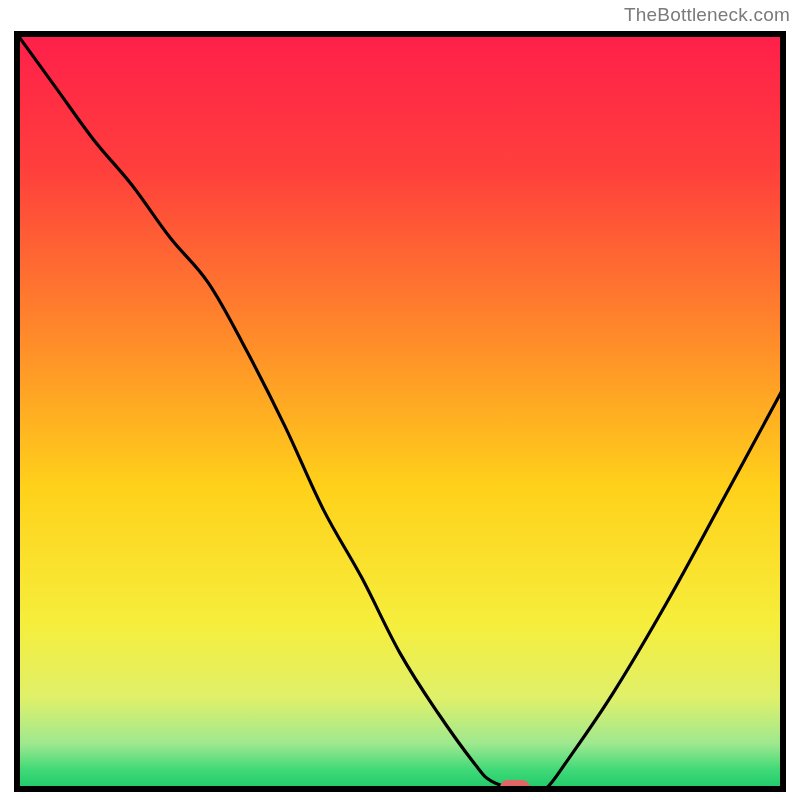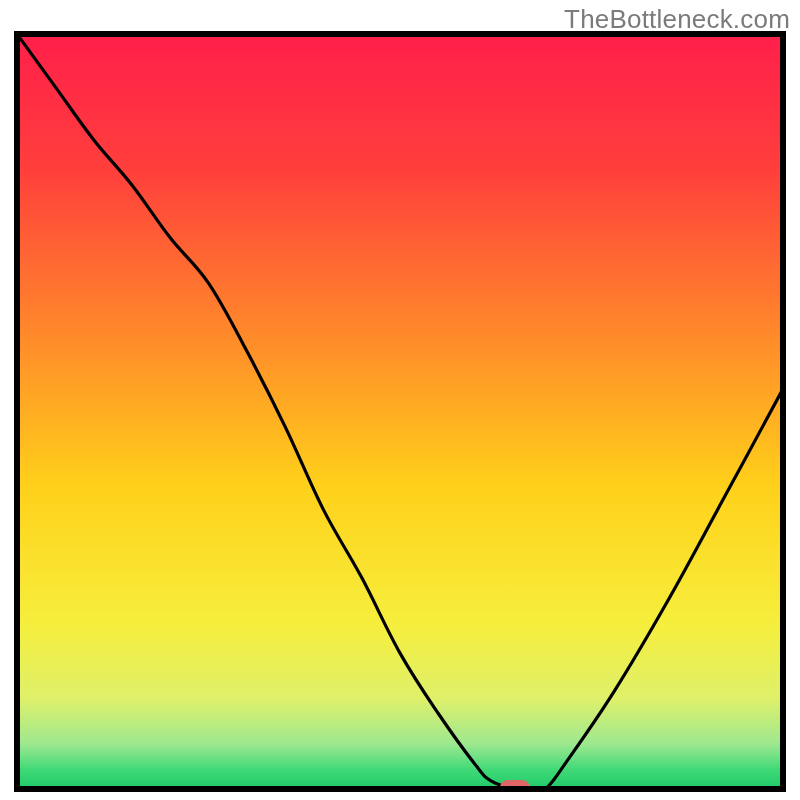--- a/index.html
+++ b/index.html
@@ -14,21 +14,21 @@
   .frame {
     position: relative;
     width: 800px;
     height: 800px;
     box-sizing: border-box;
   }
   .watermark {
     position: absolute;
     top: 4px;
     right: 10px;
-    font-size: 26px;
+    font-size: 19px;
     color: #7b7b7b;
     letter-spacing: 0.2px;
     font-weight: 500;
   }
   svg.plot {
     position: absolute;
     left: 0;
     top: 0;
     width: 800px;
     height: 800px;

